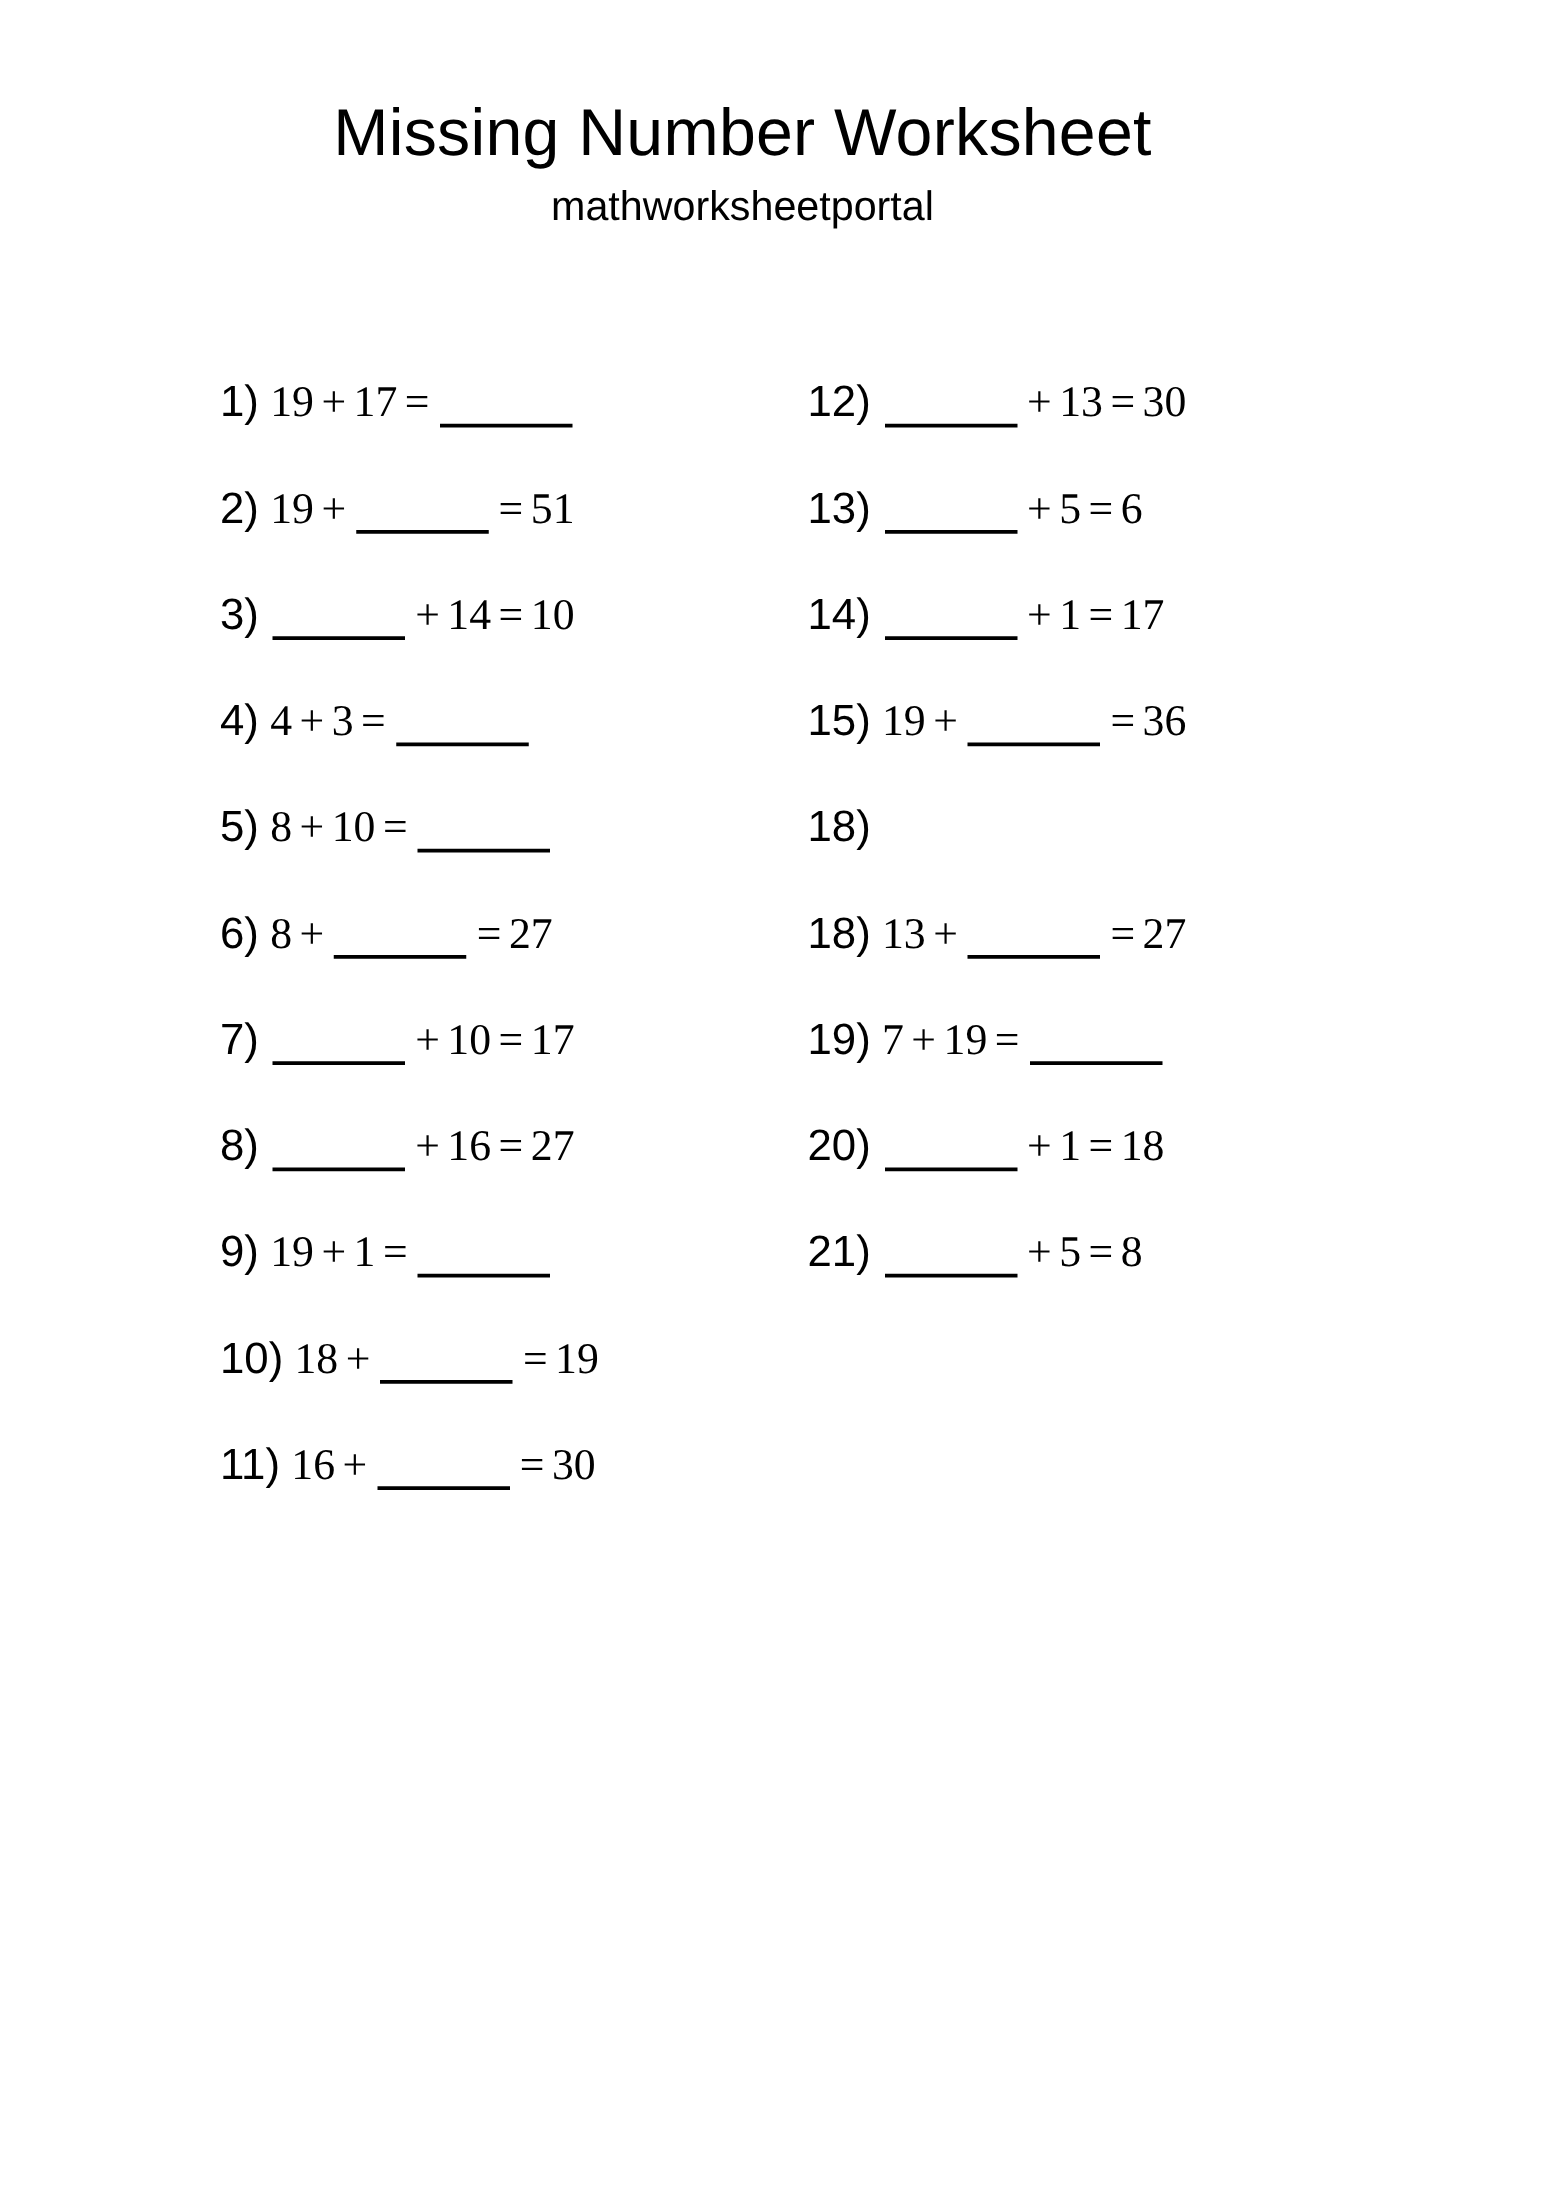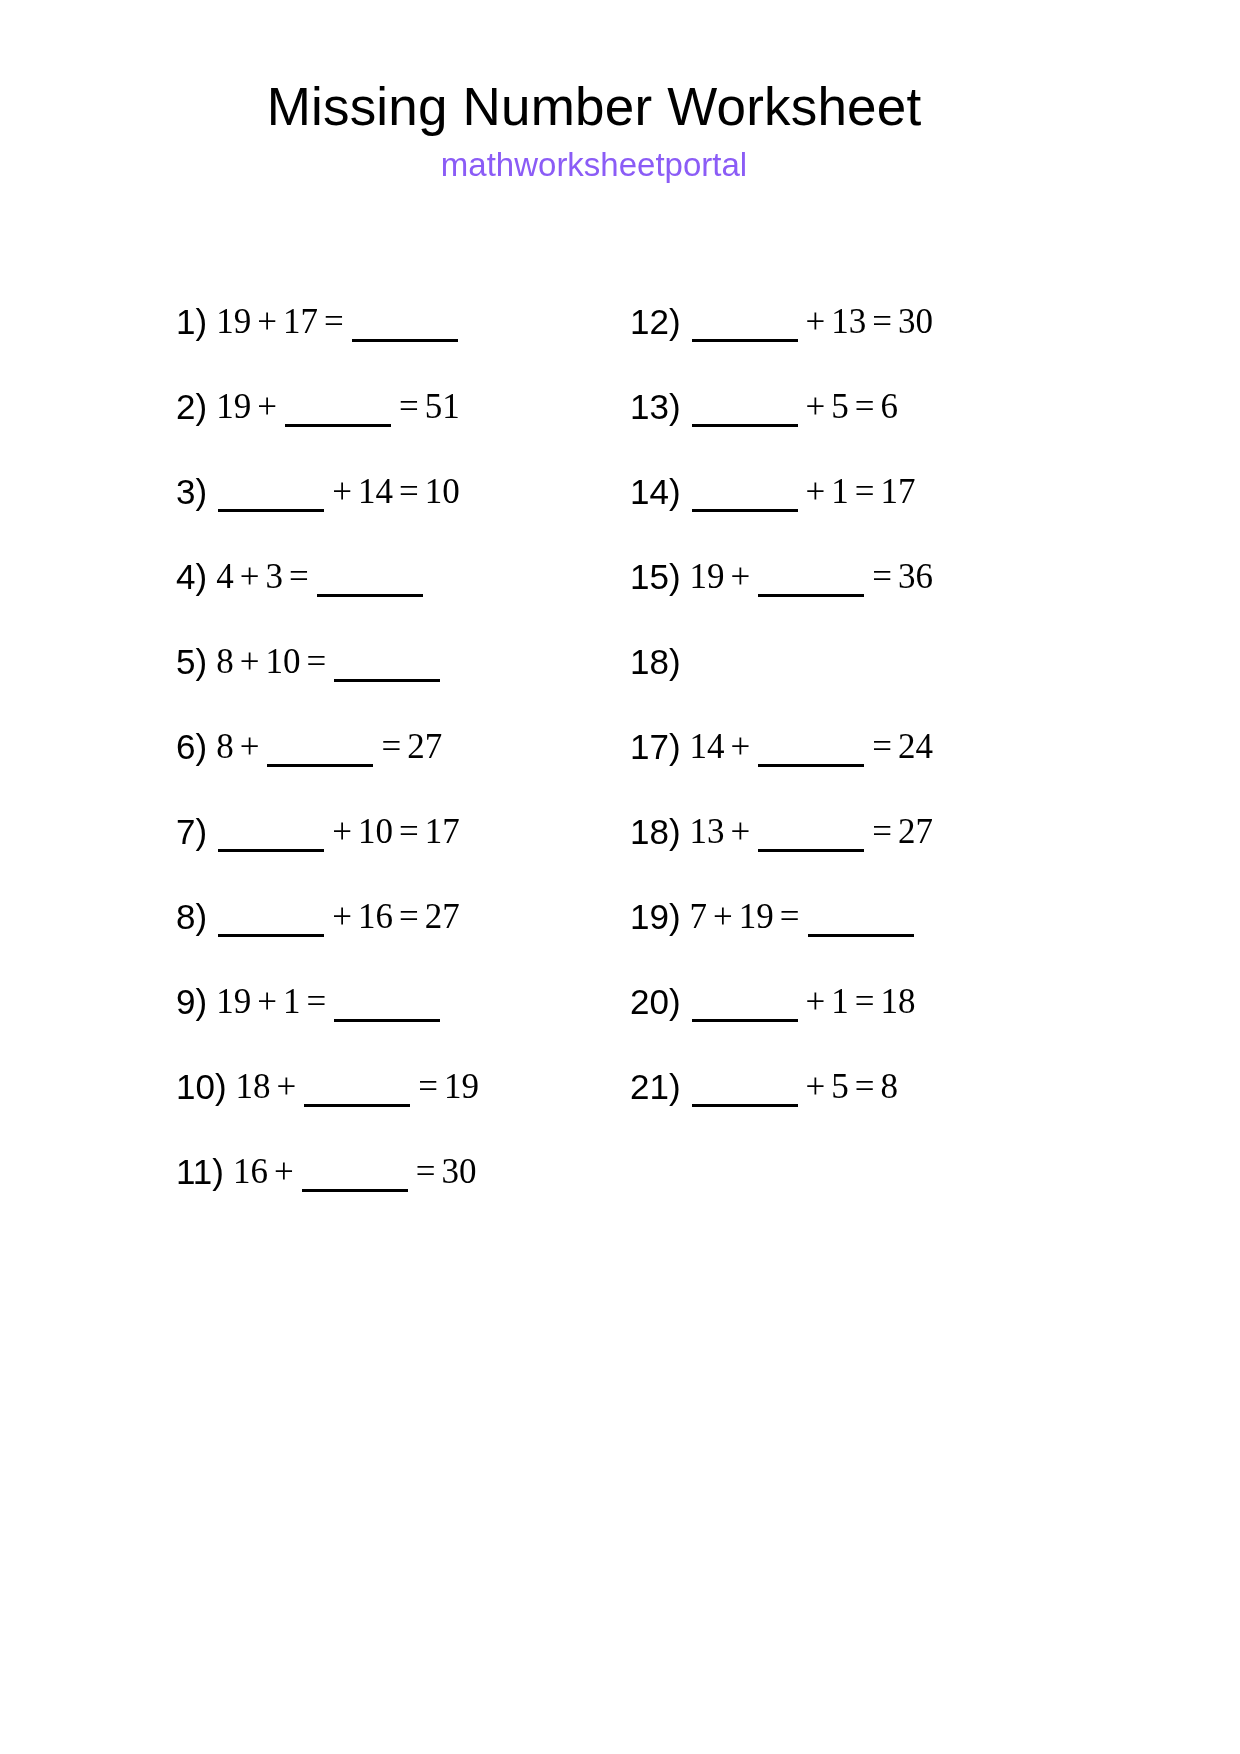--- a/index.html
+++ b/index.html
@@ -35,21 +35,21 @@
     font-weight: 400;
     letter-spacing: 0.2px;
     line-height: 1.08;
     color: #000000;
     margin: 0;
   }
 
   .worksheet-subtitle {
     font-size: 33px;
     font-weight: 400;
-    color: #8b5cf6;
+    color: #000000;
     margin: 12px 0 0 0;
     line-height: 1.1;
   }
 
   .problems {
     position: absolute;
     top: 300px;
     left: 0;
     width: 1240px;
     display: flex;
@@ -62,21 +62,21 @@
     flex-direction: column;
   }
 
   .column-left {
     width: 450px;
     margin-left: 176px;
   }
 
   .column-right {
     width: 450px;
-    margin-left: 4px;
+    margin-left: 20px;
   }
 
   .problem {
     height: 85px;
     display: flex;
     align-items: flex-start;
     font-size: 35px;
     line-height: 44px;
     white-space: nowrap;
   }
@@ -175,24 +175,20 @@
           <span class="problem-expr"><span class="blank"></span><span class="op">+</span><span>1</span><span class="op">=</span><span>17</span></span>
         </div>
         <div class="problem">
           <span class="problem-number">15)</span>
           <span class="problem-expr"><span>19</span><span class="op">+</span><span class="blank"></span><span class="op">=</span><span>36</span></span>
         </div>
         <div class="problem">
           <span class="problem-number">18)</span>
         </div>
         <div class="problem">
-          <span class="problem-number">17)</span>
-          <span class="problem-expr"><span>14</span><span class="op">+</span><span class="blank"></span><span class="op">=</span><span>24</span></span>
-        </div>
-        <div class="problem">
           <span class="problem-number">18)</span>
           <span class="problem-expr"><span>13</span><span class="op">+</span><span class="blank"></span><span class="op">=</span><span>27</span></span>
         </div>
         <div class="problem">
           <span class="problem-number">19)</span>
           <span class="problem-expr"><span>7</span><span class="op">+</span><span>19</span><span class="op">=</span><span class="blank"></span></span>
         </div>
         <div class="problem">
           <span class="problem-number">20)</span>
           <span class="problem-expr"><span class="blank"></span><span class="op">+</span><span>1</span><span class="op">=</span><span>18</span></span>

